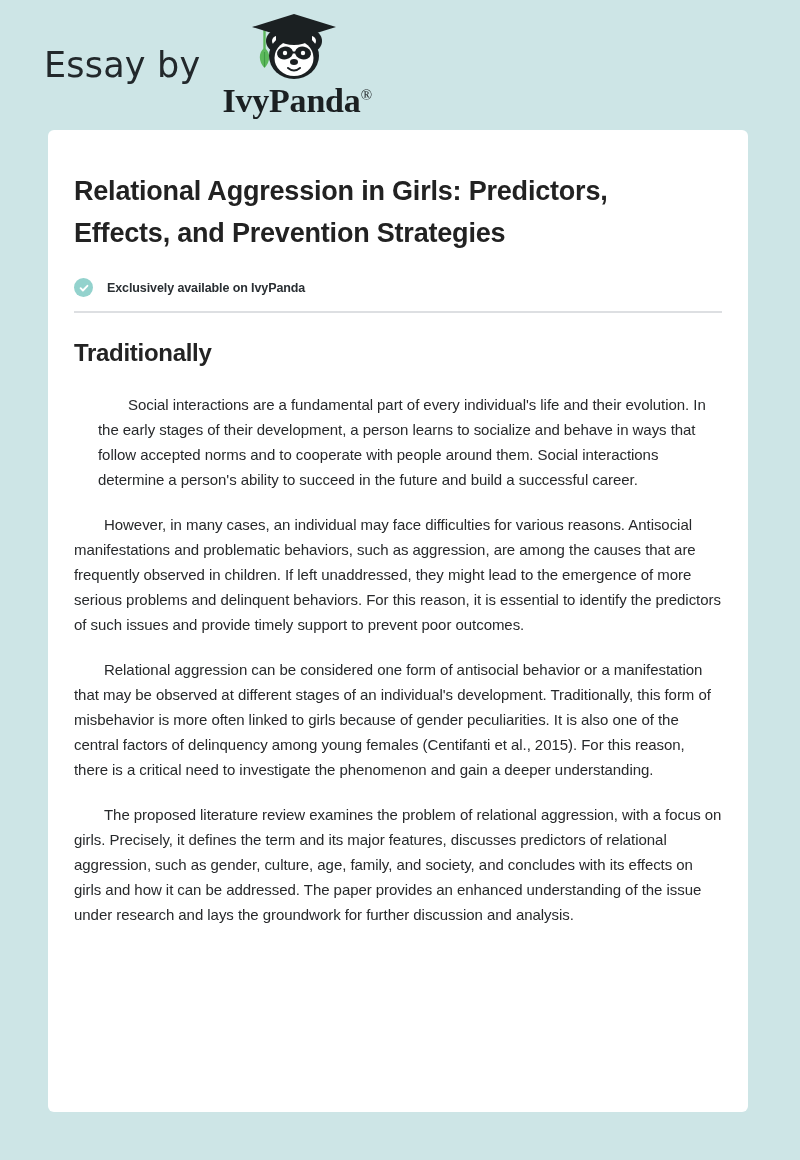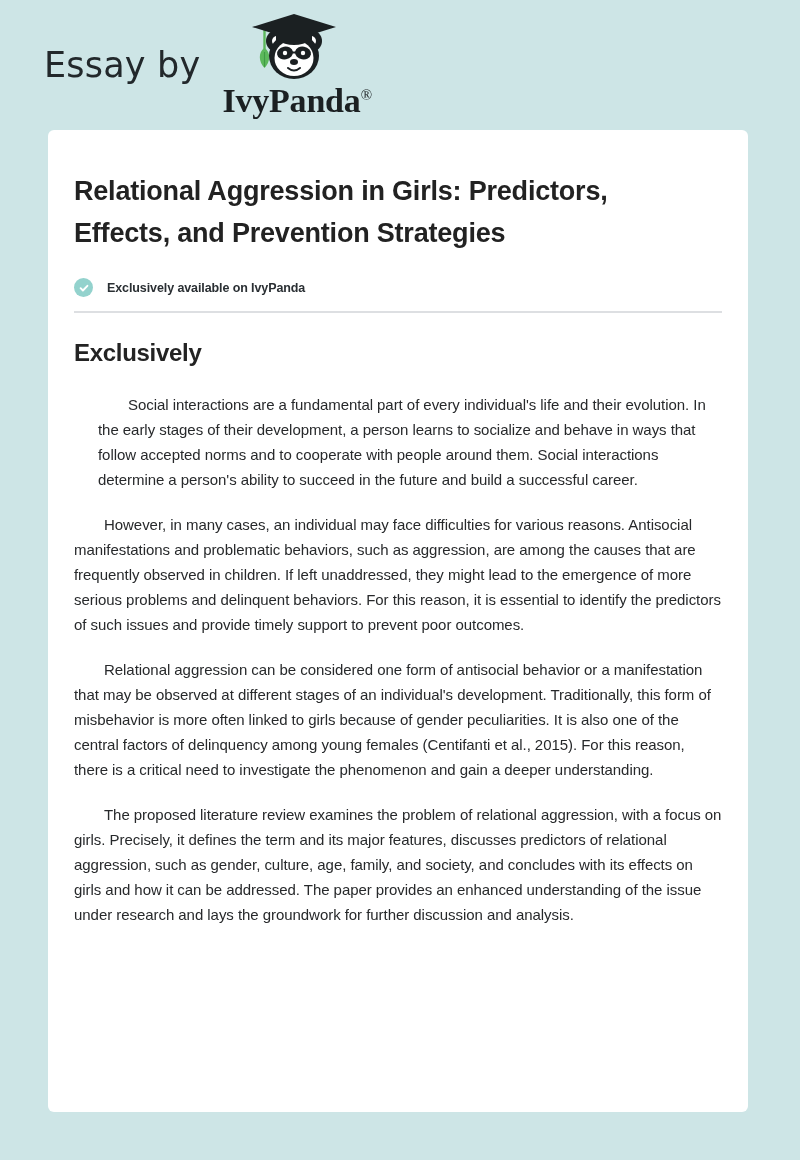--- a/index.html
+++ b/index.html
@@ -189,21 +189,21 @@
     <span class="check-circle">
       <svg width="12" height="12" viewBox="0 0 12 12" xmlns="http://www.w3.org/2000/svg">
         <path d="M2.6 6.2 L4.9 8.5 L9.4 3.8" stroke="#ffffff" stroke-width="1.9" fill="none" stroke-linecap="round" stroke-linejoin="round"></path>
       </svg>
     </span>
     <span class="exclusive-label">Exclusively available on IvyPanda</span>
   </div>
 
   <hr class="rule">
 
-  <h2 class="section-heading">Exclusively</h2>
+  <h2 class="section-heading">Traditionally</h2>
 
   <div class="body-copy">
     <p>Social interactions are a fundamental part of every individual's life and their evolution. In the early stages of their development, a person learns to socialize and behave in ways that follow accepted norms and to cooperate with people around them. Social interactions determine a person's ability to succeed in the future and build a successful career.</p>
     <p>However, in many cases, an individual may face difficulties for various reasons. Antisocial manifestations and problematic behaviors, such as aggression, are among the causes that are frequently observed in children. If left unaddressed, they might lead to the emergence of more serious problems and delinquent behaviors. For this reason, it is essential to identify the predictors of such issues and provide timely support to prevent poor outcomes.</p>
     <p>Relational aggression can be considered one form of antisocial behavior or a manifestation that may be observed at different stages of an individual's development. Traditionally, this form of misbehavior is more often linked to girls because of gender peculiarities. It is also one of the central factors of delinquency among young females (Centifanti et al., 2015). For this reason, there is a critical need to investigate the phenomenon and gain a deeper understanding.</p>
     <p>The proposed literature review examines the problem of relational aggression, with a focus on girls. Precisely, it defines the term and its major features, discusses predictors of relational aggression, such as gender, culture, age, family, and society, and concludes with its effects on girls and how it can be addressed. The paper provides an enhanced understanding of the issue under research and lays the groundwork for further discussion and analysis.</p>
   </div>
 
 </article>
 

